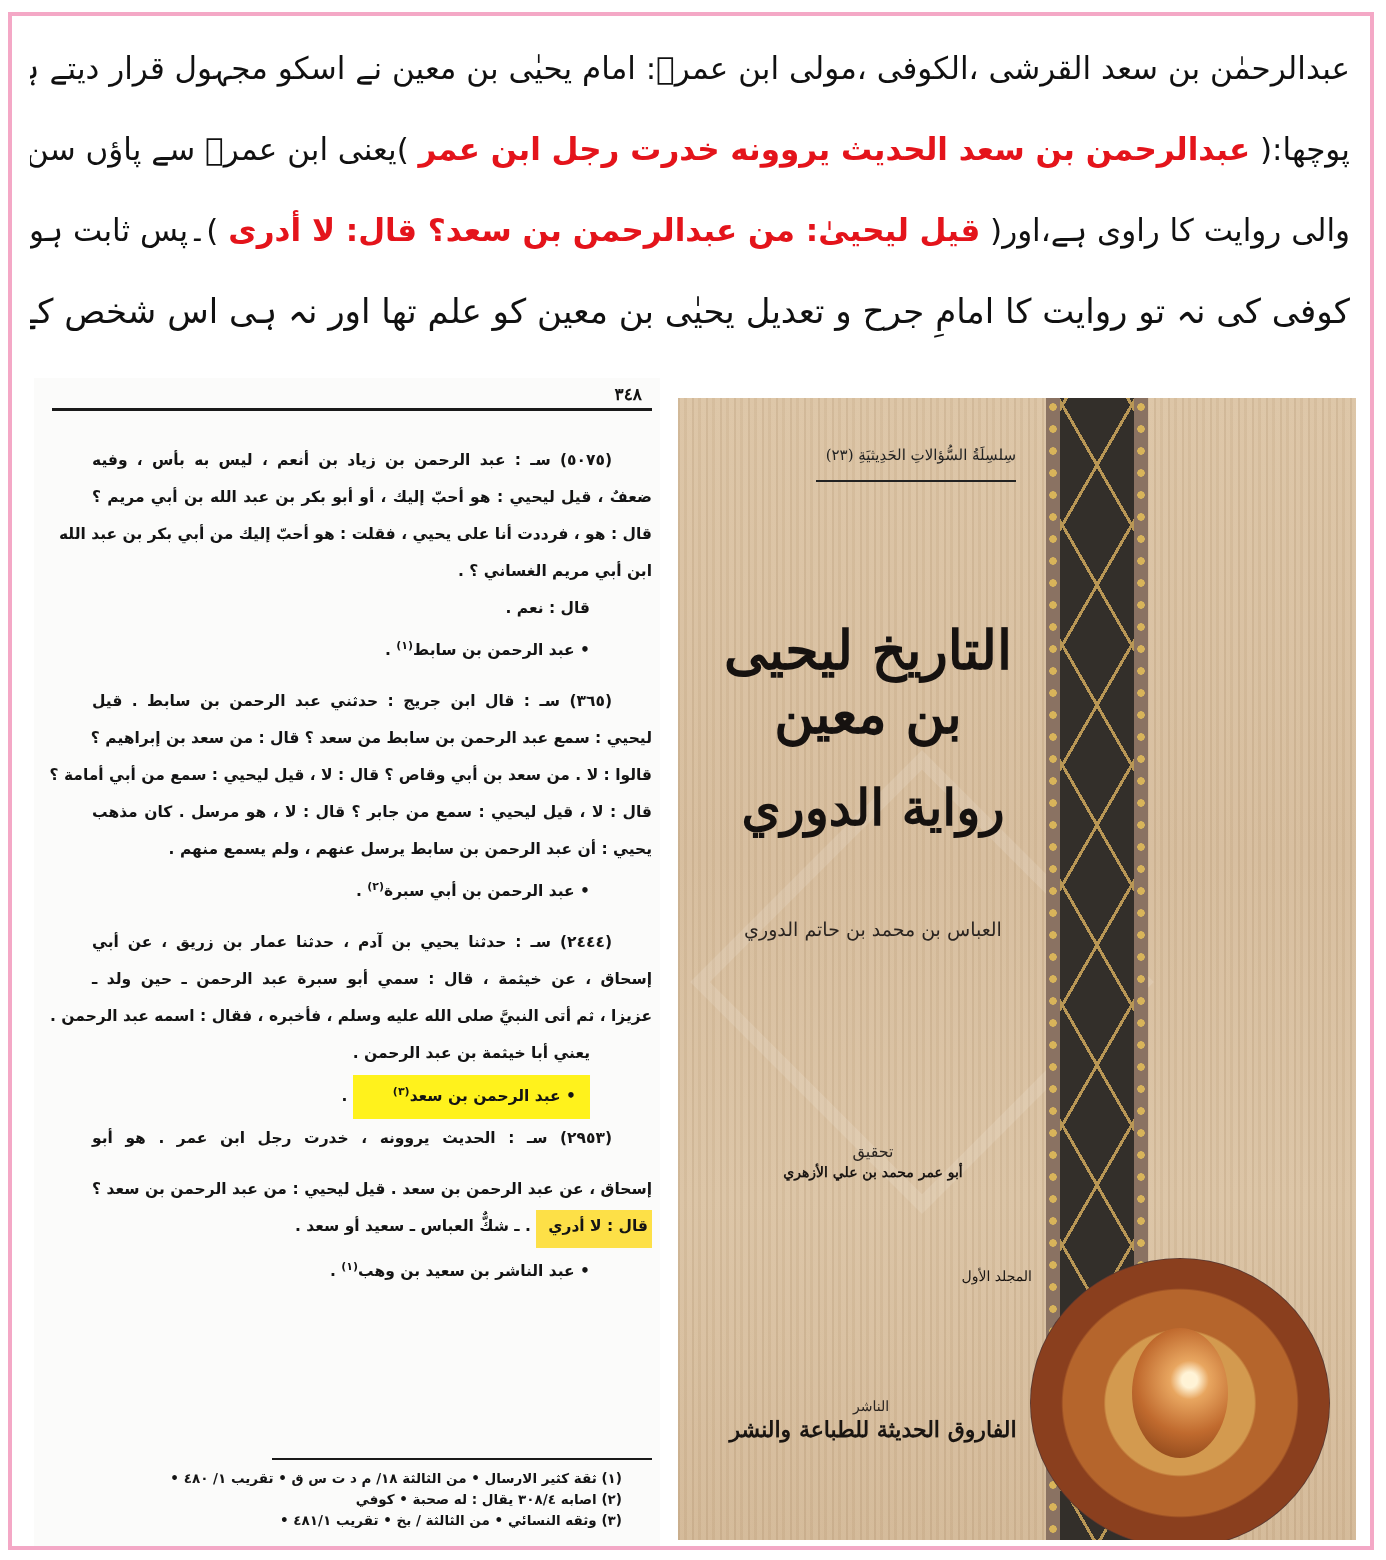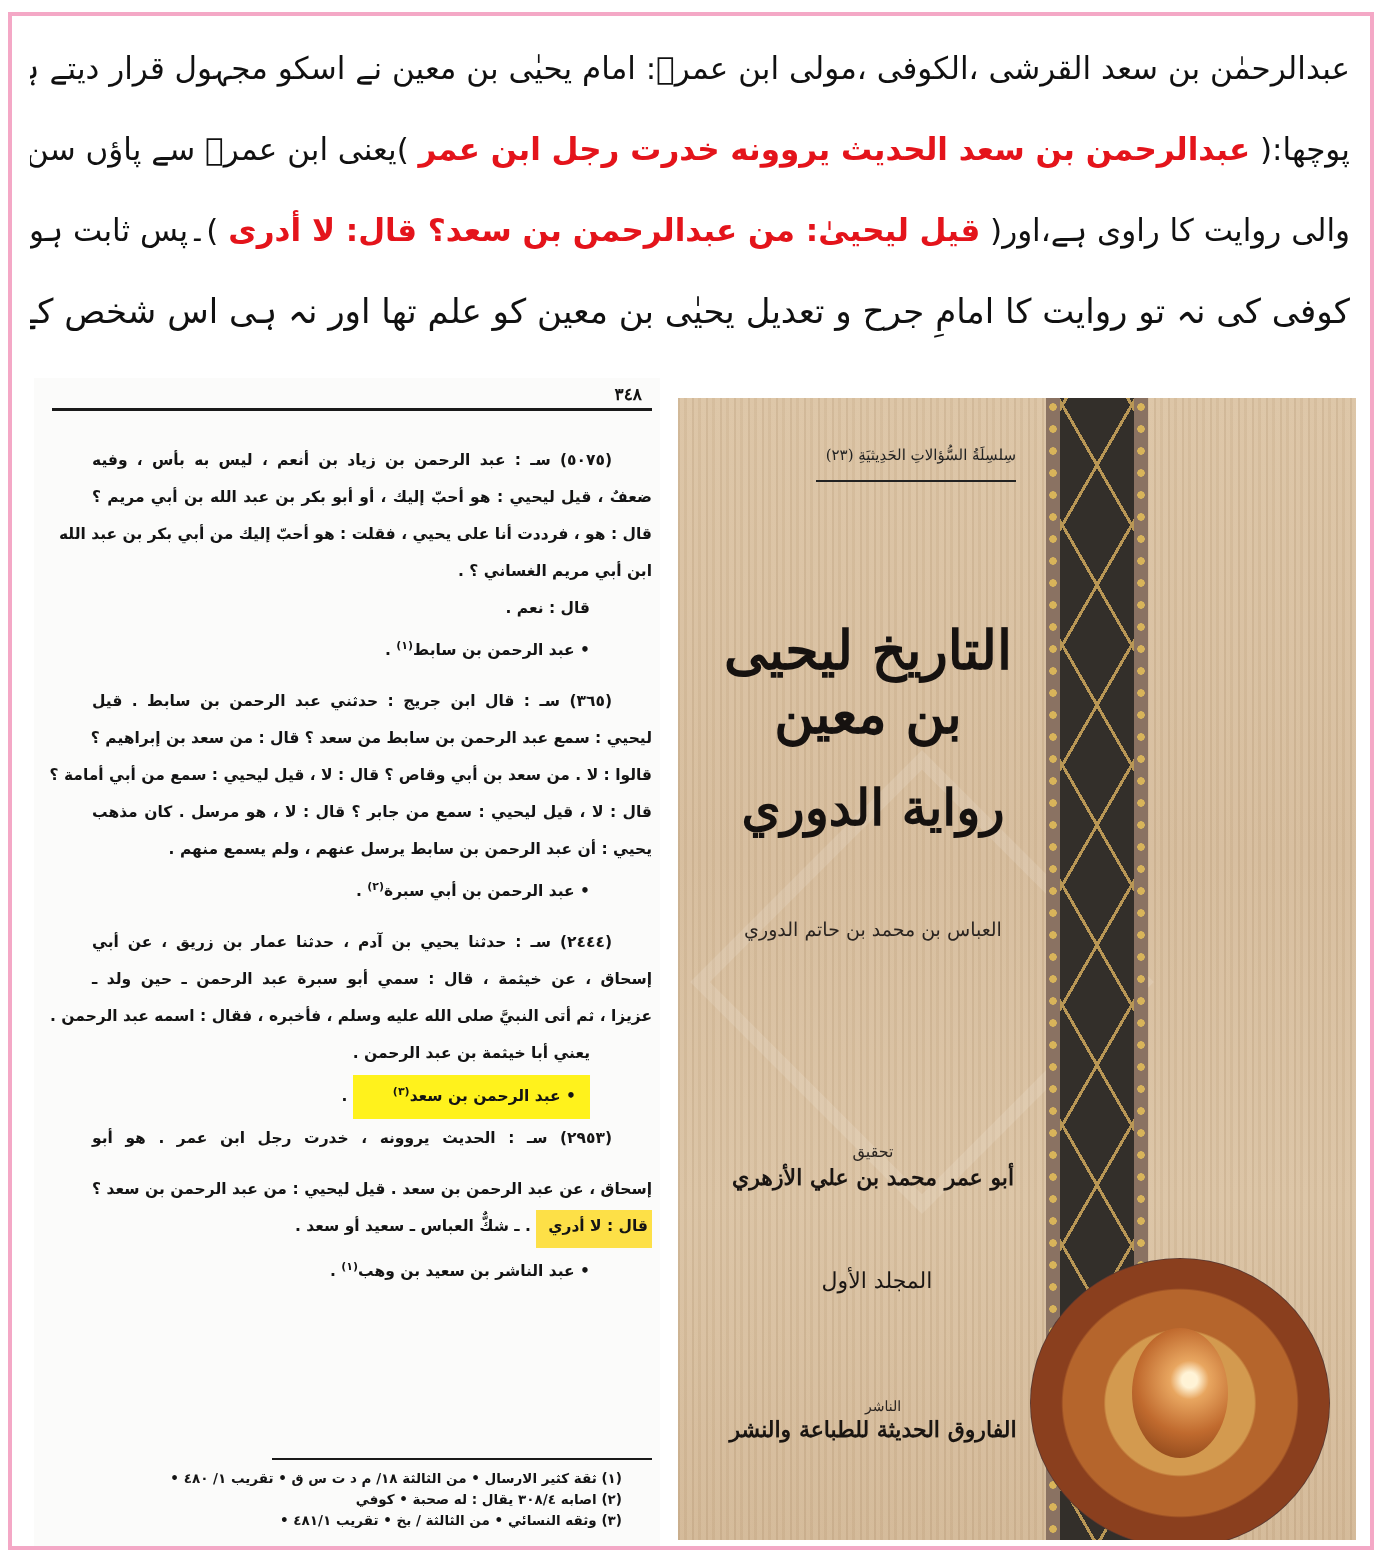--- a/index.html
+++ b/index.html
@@ -60,24 +60,24 @@
                    font-family: "DejaVu Serif", serif; border-bottom: 2px solid #222; padding-bottom: 16px; width: 200px; text-align: right; }
   .cover .title { position: absolute; left: 10px; width: 360px; top: 220px; direction: rtl; text-align: center;
                   font-family: "DejaVu Serif", serif; font-weight: bold; font-size: 54px; color: #161210; line-height: 64px; }
   .cover .subtitle { position: absolute; left: 30px; width: 330px; top: 380px; direction: rtl; text-align: center;
                      font-family: "DejaVu Serif", serif; font-weight: bold; font-size: 50px; color: #161210; }
   .cover .author { position: absolute; left: 30px; width: 330px; top: 520px; direction: rtl; text-align: center;
                    font-family: "DejaVu Serif", serif; font-size: 19px; color: #2a2420; }
   .cover .tahqiq-label { position: absolute; left: 30px; width: 330px; top: 744px; direction: rtl; text-align: center;
                          font-family: "DejaVu Serif", serif; font-size: 16px; color: #2a2420; }
   .cover .editor { position: absolute; left: 20px; width: 350px; top: 766px; direction: rtl; text-align: center;
-                   font-family: "DejaVu Serif", serif; font-weight: bold; font-size: 22px; color: #1a1512; }
-  .cover .volume { position: absolute; left: 34px; width: 330px; top: 870px; direction: rtl; text-align: center;
-                   font-family: "DejaVu Serif", serif; font-size: 22px; color: #1a1512; }
-  .cover .pub-label { position: absolute; left: 40px; width: 330px; top: 1000px; direction: rtl; text-align: center;
+                   font-family: "DejaVu Serif", serif; font-weight: bold; font-size: 14px; color: #1a1512; }
+  .cover .volume { position: absolute; left: 24px; width: 330px; top: 870px; direction: rtl; 
+                   font-family: "DejaVu Serif", serif; font-size: 14px; color: #1a1512; }
+  .cover .pub-label { position: absolute; left: 28px; width: 330px; top: 1000px; direction: rtl; text-align: center;
                       font-family: "DejaVu Serif", serif; font-size: 14px; color: #2a2420; }
   .cover .publisher { position: absolute; left: 10px; width: 370px; top: 1018px; direction: rtl; text-align: center;
                       font-family: "DejaVu Serif", serif; font-weight: bold; font-size: 22px; color: #1a1512; }
   .watermark { position: absolute; left: 80px; top: 420px; width: 300px; height: 300px;
                border: 14px solid rgba(255,255,255,0.12); transform: rotate(45deg); }
 </style>
 </head>
 <body>
 
 <div class="frame"></div>

